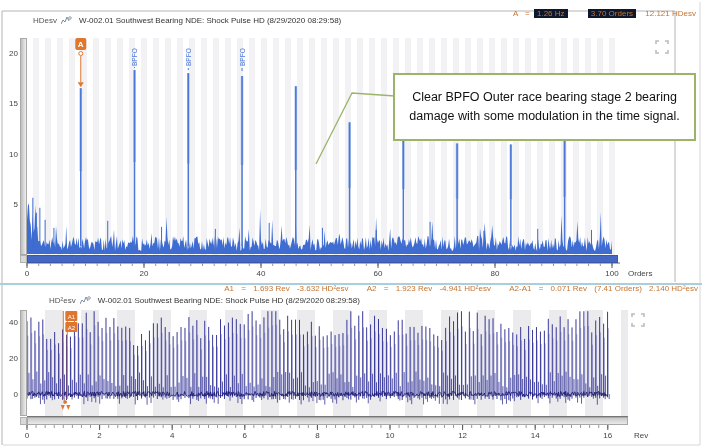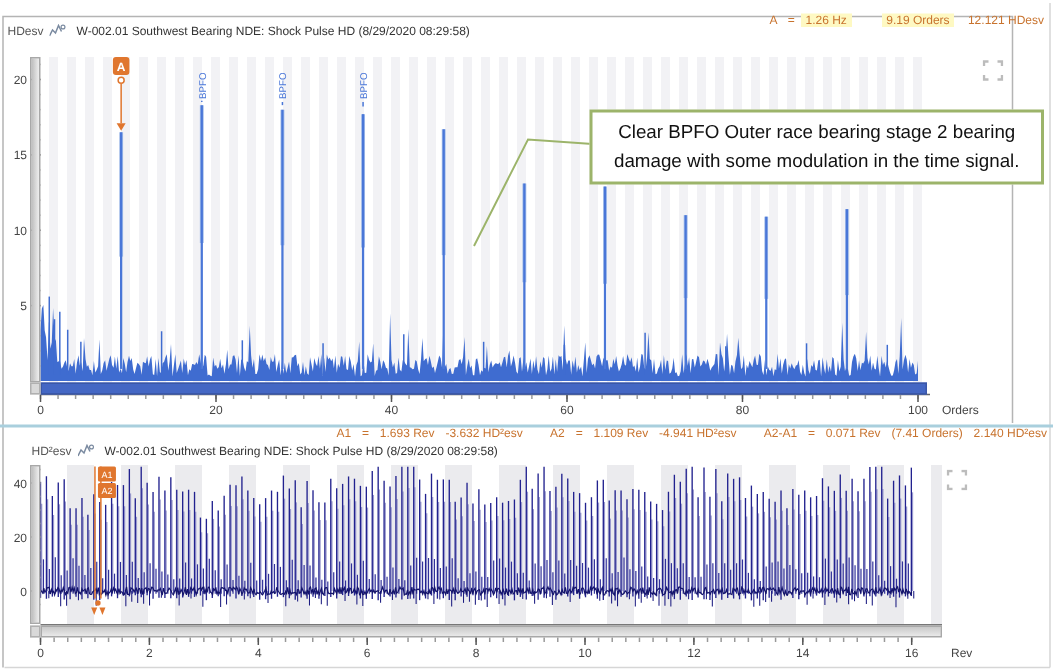--- a/index.html
+++ b/index.html
@@ -18,34 +18,34 @@
   
   .sbar{position:absolute;z-index:3;border:1px solid #a8a8a8;box-sizing:border-box;}
   .sb-top-h{left:27px;top:255px;width:591px;height:8px;background:#4467c4;border-color:#3a57a8;}
   .sb-top-v{left:20px;top:38px;width:7px;height:217px;background:linear-gradient(90deg,#bdbdbd,#eeeeee);}
   .sb-bot-h{left:27px;top:417px;width:601px;height:8px;background:linear-gradient(180deg,#c9c9c9,#e9e9e9);}
   .sb-bot-v{left:20px;top:310px;width:7px;height:106px;background:linear-gradient(90deg,#bdbdbd,#eeeeee);}
   .sb-corner{position:absolute;z-index:3;background:#d9d9d9;border:1px solid #b0b0b0;box-sizing:border-box;}
   .c1{left:20px;top:255px;width:7px;height:8px;}
   .c2{left:20px;top:417px;width:7px;height:8px;}
   
-  .hdr{position:absolute;z-index:4;display:flex;align-items:flex-end;font-size:8px;color:#333;white-space:nowrap;}
+  .hdr{position:absolute;z-index:4;display:flex;align-items:flex-end;font-size:8px;color:#333;white-space:nowrap;margin-left:28px;}
   .hdr .unit{color:#555;margin-right:4px;font-size:8px;}
   .hdr .mini-icon{margin-right:7px;display:inline-flex;}
   .top-hdr{left:5px;top:16px;}
   .bot-hdr{left:5px;top:296px;padding-left:16px;}
   
   .readout{position:absolute;z-index:4;font-size:8px;color:#c8732e;white-space:nowrap;}
   .ro-top{top:9px;right:6px;}
   .ro-bot{top:284px;right:4px;}
-  .ro-box{background:#fef9c3;padding:0 3px;margin:0 2px;}
+  .ro-box{background:#0f172a;padding:0 3px;margin:0 2px;}
   .gap-s{margin-left:5px;}
   .gap-g{margin-left:16px;}
   
-  .callout{position:absolute;z-index:6;left:393px;top:73px;width:303px;height:50px;
+  .callout{position:absolute;z-index:6;left:393px;top:73px;width:303px;height:68px;
            background:#ffffff;border:2px solid #9cb46a;box-sizing:border-box;
            display:flex;align-items:center;justify-content:center;text-align:center;
            font-size:12.5px;color:#111;line-height:1.55;padding:2px 10px;}
   .expand{position:absolute;z-index:5;}
   .ex-top{left:655px;top:40px;}
   .ex-bot{left:631px;top:313px;}
   .divider{position:absolute;z-index:3;left:0;top:283px;width:702px;height:2px;background:#a9cfdd;}
 </style>
 </head>
 <body>
@@ -868,34 +868,34 @@
           <circle cx="9" cy="2" r="1.3" stroke="#7a8aa0" fill="none" stroke-width="0.8"></circle>
         </svg>
     </span>
     <span class="title">W-002.01  Southwest Bearing NDE: Shock Pulse HD (8/29/2020 08:29:58)</span>
   </div>
 
   <div class="readout ro-top">
     <span>A</span>
     <span class="gap-s">=</span>
     <span class="ro-box">1.26 Hz</span>
-    <span class="ro-box gap-g">9.19 Orders</span>
+    <span class="ro-box gap-g">3.70 Orders</span>
     <span class="gap-s">12.121 HDesv</span>
   </div>
 
   <div class="divider"></div>
 
   <div class="readout ro-bot">
     <span>A1</span>
     <span class="gap-s">=</span>
     <span class="gap-s">1.693 Rev</span>
     <span class="gap-s">-3.632 HD²esv</span>
     <span class="gap-g">A2</span>
     <span class="gap-s">=</span>
-    <span class="gap-s">1.109 Rev</span>
+    <span class="gap-s">1.923 Rev</span>
     <span class="gap-s">-4.941 HD²esv</span>
     <span class="gap-g">A2-A1</span>
     <span class="gap-s">=</span>
     <span class="gap-s">0.071 Rev</span>
     <span class="gap-s">(7.41 Orders)</span>
     <span class="gap-s">2.140 HD²esv</span>
   </div>
 
   <div class="hdr bot-hdr">
     <span class="unit">HD²esv</span>

